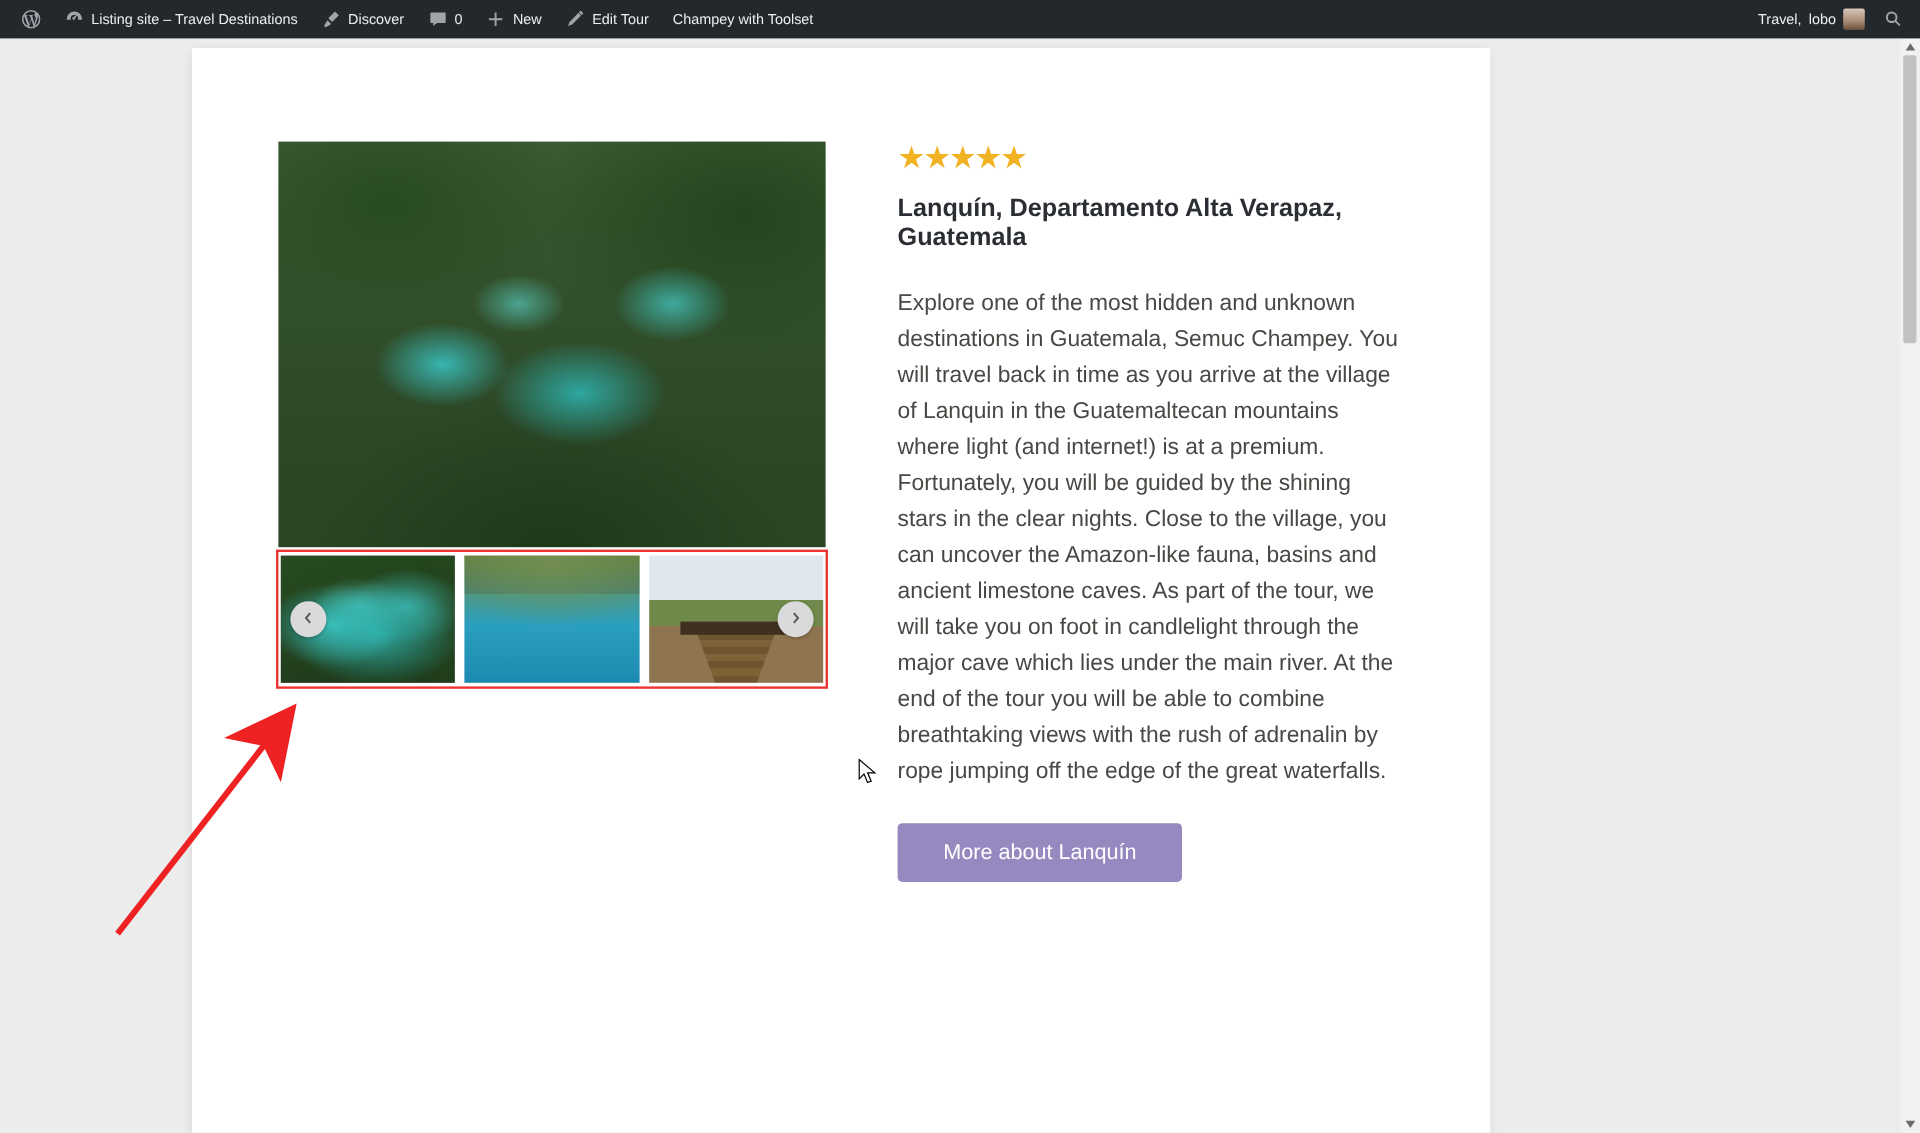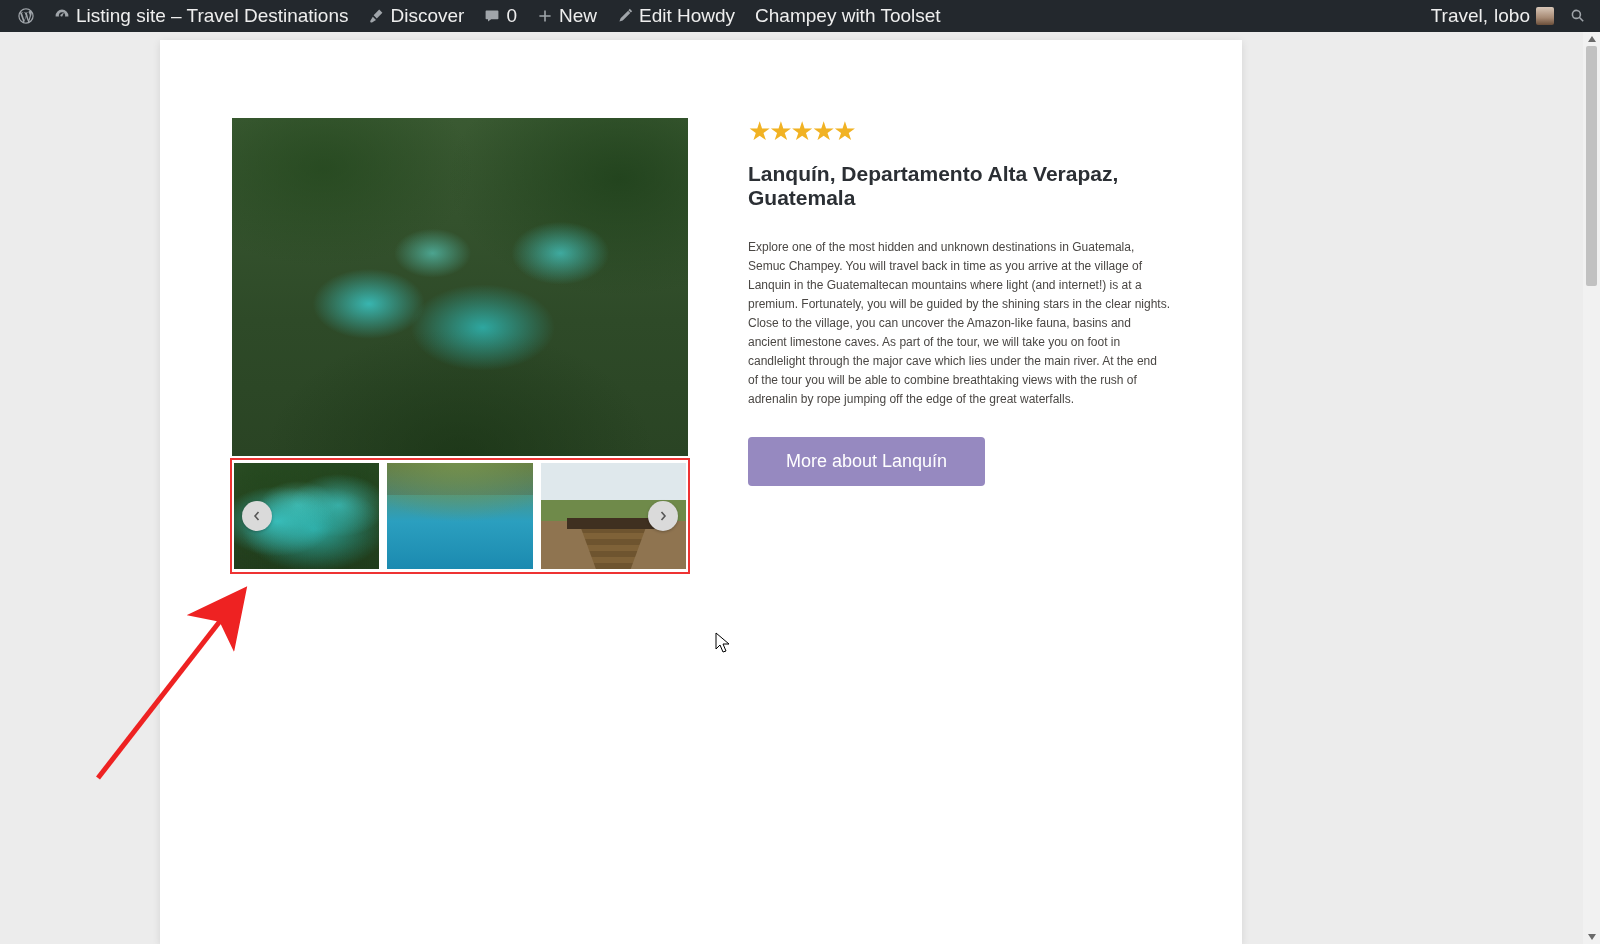--- a/index.html
+++ b/index.html
@@ -11,21 +11,21 @@
     height:944px;
     overflow:hidden;
     position:relative;
   }
 
   
   .admin-bar {
     position:absolute; top:0; left:0; right:0; height:32px;
     background:#23282d; color:#eee;
     display:flex; align-items:center; justify-content:space-between;
-    font-size:19px; padding:0 8px;
+    font-size:12px; padding:0 8px;
     z-index:20;
   }
   .admin-left, .admin-right { display:flex; align-items:center; gap:0; }
   .admin-item {
     display:flex; align-items:center; gap:6px;
     padding:0 10px; height:32px; cursor:pointer;
     color:#eee;
   }
   .admin-icon { width:16px; height:16px; display:inline-flex; align-items:center; justify-content:center; }
   .admin-icon svg { width:16px; height:16px; fill:#a0a5aa; }
@@ -89,21 +89,21 @@
   .thumb-btn svg { width:10px; height:10px; fill:#555; }
 
   
   .stars { color:#f1b223; font-size:26px; letter-spacing:-2px; line-height:1; margin-bottom:18px; }
   .title {
     font-size:44px; font-weight:700; color:#3b4149;
     line-height:1.14; margin:0 0 26px 0;
   }
   .price { font-size:34px; font-weight:700; color:#8e81ba; margin:0 0 28px 0; }
   .location { font-size:21px; font-weight:700; color:#2b2f34; margin:4px 0 28px 0; }
-  .desc { font-size:12px; line-height:1.58; color:#4a4744; margin:0 0 28px 0; }
+  .desc { font-size:19px; line-height:1.58; color:#4a4744; margin:0 0 28px 0; }
   .cta {
     display:inline-block;
     background:#9689c0; color:#fff;
     font-size:18px; font-weight:500;
     padding:14px 38px;
     border-radius:4px;
     cursor:pointer;
     border:none;
   }
 
@@ -224,21 +224,21 @@
           </svg>
       </span>
       <span>New</span>
     </div>
     <div class="admin-item">
       <span class="admin-icon">
         <svg viewBox="0 0 20 20">
             <path d="m13.9 3.4 2.7 2.7-9.4 9.4L3 17l1.5-4.2ZM16 1l3 3-1.7 1.7-3-3Z"></path>
           </svg>
       </span>
-      <span>Edit Howdy</span>
+      <span>Edit Tour</span>
     </div>
     <div class="admin-item">
       <span>Champey with Toolset</span>
     </div>
   </div>
   <div class="admin-right">
     <div class="admin-item">
       <span>Travel,</span>
       <span>lobo</span>
       <span class="avatar"></span>

